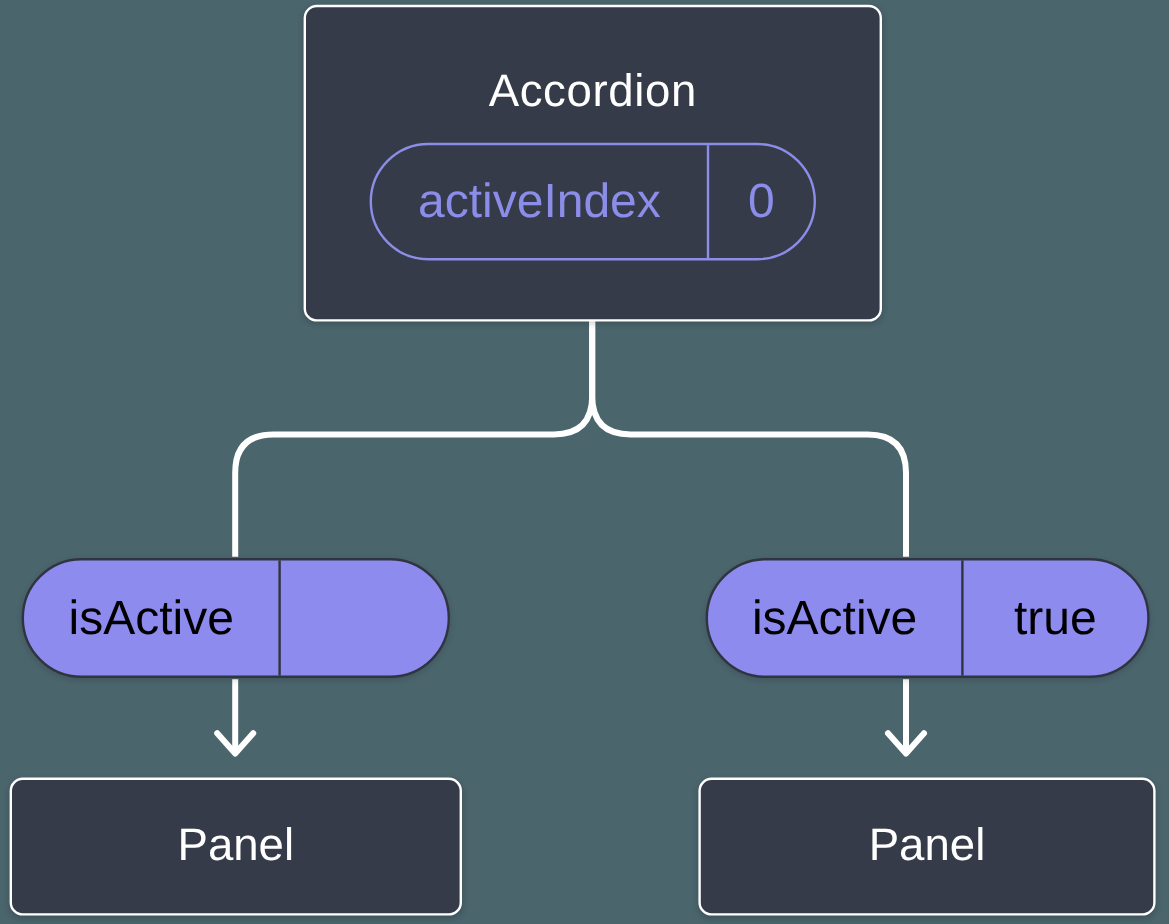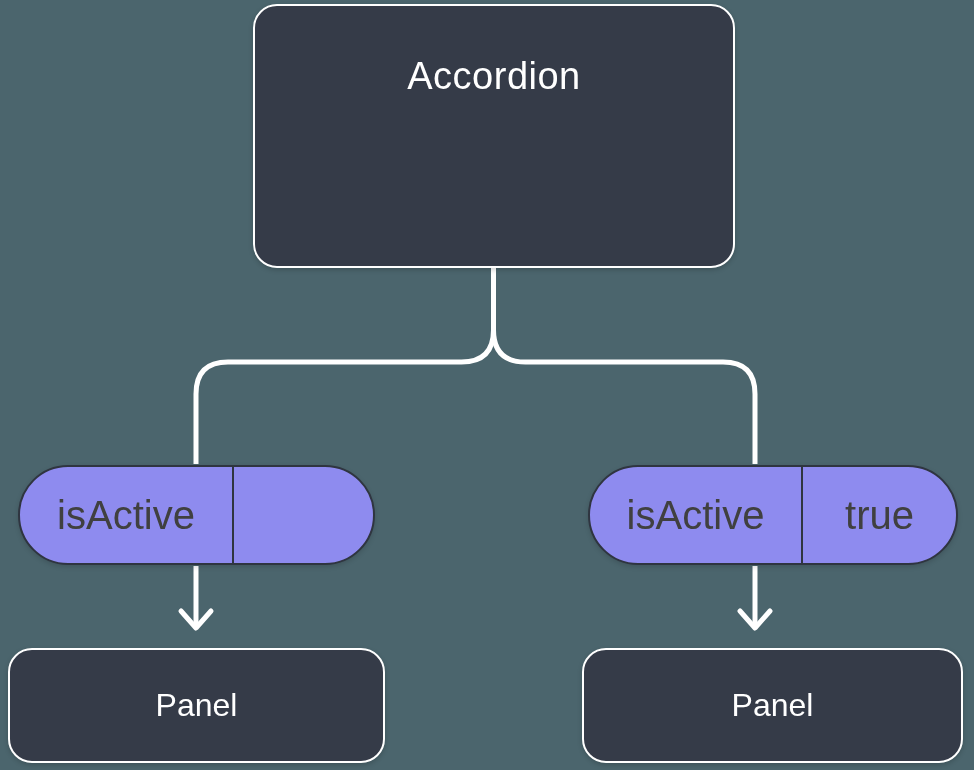--- a/index.html
+++ b/index.html
@@ -19,21 +19,21 @@
     position: absolute;
     left: 0; top: 0;
     width: 974px; height: 770px;
     pointer-events: none;
   }
   
   .node-box {
     position: absolute;
     background: #353B48;
     border: 2px solid #FFFFFF;
-    border-radius: 24px;
+    border-radius: 11px;
     box-sizing: border-box;
     box-shadow: 0 2px 5px rgba(0,0,0,0.18);
   }
   .root-box { left: 253px; top: 4px; width: 482px; height: 264px; }
   .root-title {
     position: absolute;
     left: 0; top: 46px;
     width: 100%;
     text-align: center;
     color: #FFFFFF;
@@ -72,21 +72,21 @@
   .state-pill {
     position: absolute;
     top: 465px;
     height: 100px;
     background: #8E8BEF;
     border: 2px solid #2F3540;
     border-radius: 52px;
     box-sizing: border-box;
     display: flex;
     align-items: stretch;
-    color: #404040;
+    color: #000000;
     font-size: 40px;
     box-shadow: 0 2px 5px rgba(0,0,0,0.15);
   }
   .state-pill .pill-name {
     display: flex;
     align-items: center;
     justify-content: center;
     border-right: 2px solid #2F3540;
   }
   .state-pill .pill-value {
@@ -100,21 +100,21 @@
   .state-pill.right { left: 588px; width: 370px; }
   .state-pill.right .pill-name  { width: 211px; }
   
   .panel-box {
     top: 648px;
     height: 115px;
     display: flex;
     align-items: center;
     justify-content: center;
     color: #FFFFFF;
-    font-size: 32px;
+    font-size: 38px;
     font-weight: 500;
   }
   .panel-box.left  { left: 8px;   width: 377px; }
   .panel-box.right { left: 582px; width: 381px; }
 </style>
 </head>
 <body>
 
 <div class="canvas">
 
@@ -130,20 +130,24 @@
     </g>
 
     <g>
       <line x1="755" y1="566" x2="755" y2="625" stroke="#FFFFFF" stroke-width="5"></line>
       <polyline points="740,611 755,628 770,611" fill="none" stroke="#FFFFFF" stroke-width="5" stroke-linecap="round" stroke-linejoin="round"></polyline>
     </g>
   </svg>
 
   <div class="node-box root-box">
     <div class="root-title">Accordion</div>
+    <div class="prop-pill">
+      <span class="pill-name">activeIndex</span>
+      <span class="pill-value">0</span>
+    </div>
   </div>
 
   <div class="state-pill left">
     <span class="pill-name">isActive</span>
   </div>
 
   <div class="state-pill right">
     <span class="pill-name">isActive</span>
     <span class="pill-value">true</span>
   </div>

